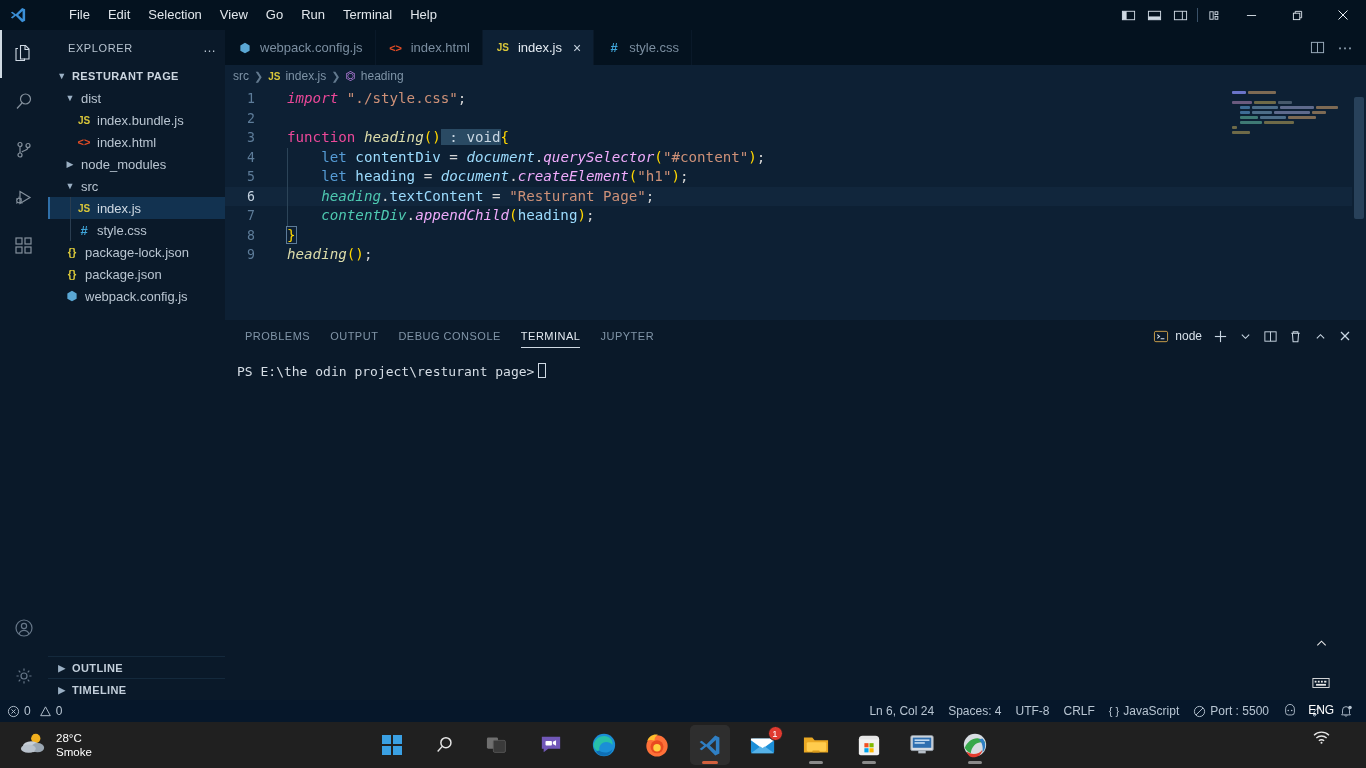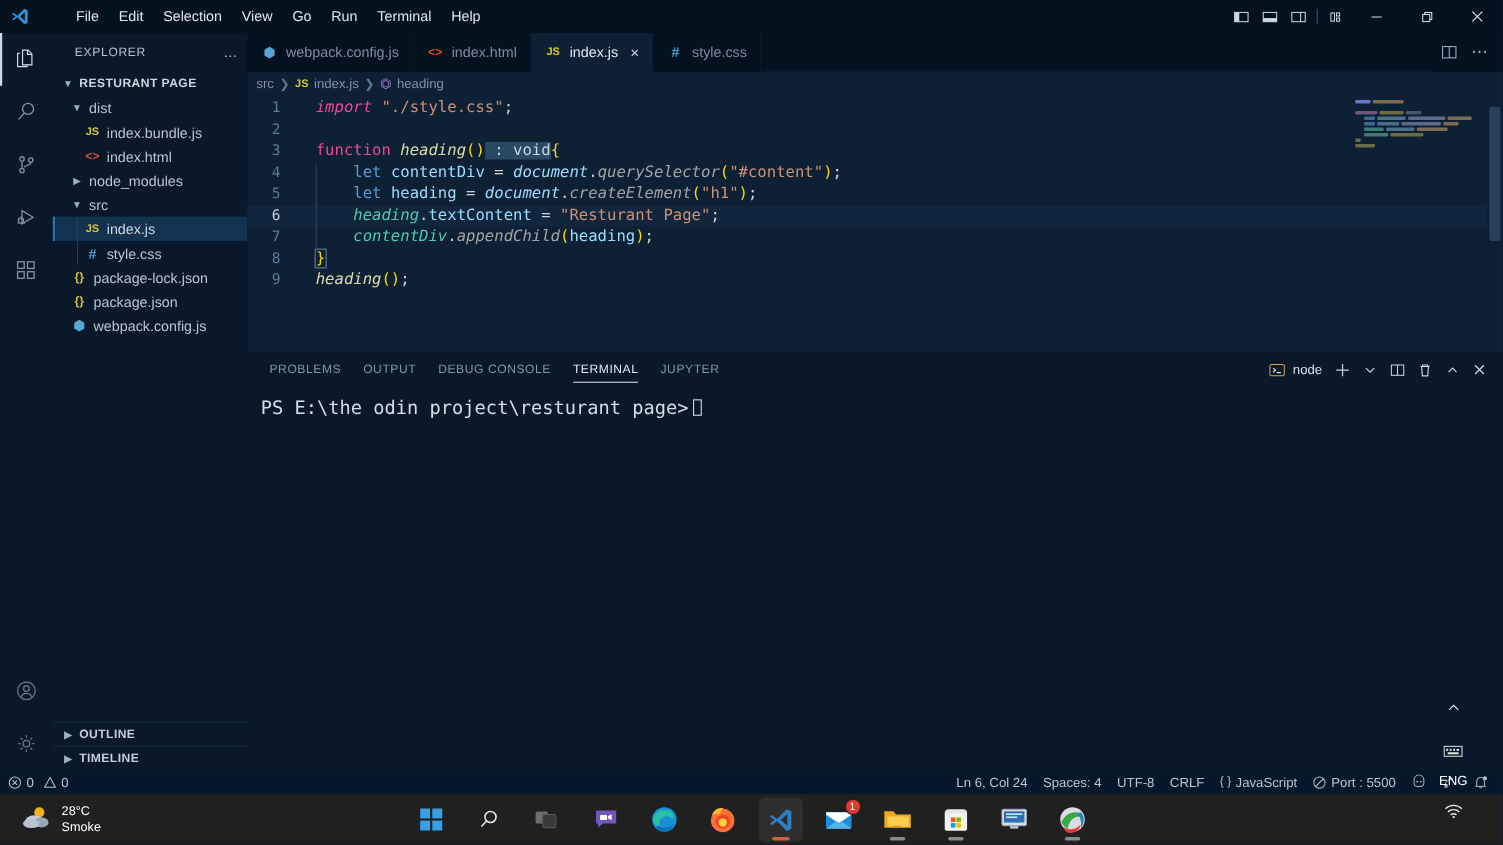--- a/index.html
+++ b/index.html
@@ -120,21 +120,21 @@
   }
   .cline.active .lnum { color: #c5d3e0; }
   .ctext { padding-left: 14px; }
   .ig { display: inline-block; width: 1px; height: 19.5px; background: #2c4458; vertical-align: middle; position: absolute; }
   .kw      { color: #ec4899; }
   .kw2     { color: #569cd6; }
   .fn      { color: #dcdcaa; font-style: italic; }
   .var     { color: #9cdcfe; }
   .varIt   { color: #4ec9b0; font-style: italic; }
   .obj     { color: #9cdcfe; font-style: italic; }
-  .meth    { color: #a3a3a3; font-style: italic; }
+  .meth    { color: #f0abfc; font-style: italic; }
   .str     { color: #ce9178; }
   .punct   { color: #d4d4d4; }
   .paren1  { color: #ffd700; }
   .op      { color: #d4d4d4; }
   .ghost   { background: #2a4a63; color: #c8d6e2; }
   .brace-hl{ outline: 1px solid #5d7c99; }
 
   .minimap {
     position: absolute; right: 14px; top: 0; width: 120px; height: 253px;
   }
@@ -152,21 +152,21 @@
   }
   .ptab.active { color: #e3eaf1; }
   .ptab.active::after {
     content:""; position: absolute; left: 10px; right: 10px; bottom: 4px; height: 1px; background: #cfd9e3;
   }
   .panel-actions { margin-left: auto; display: flex; align-items: center; gap: 3px; padding-right: 10px; color: #b6c4d2; }
   .shell-chip { display: flex; align-items: center; gap: 6px; font-size: 12px; color: #d7e0e9; padding-right: 4px; }
   .pa-btn { width: 22px; height: 26px; display: flex; align-items: center; justify-content: center; }
   .terminal {
     padding: 10px 0 0 12px; font-family: "DejaVu Sans Mono", "Liberation Mono", monospace;
-    font-size: 17px; color: #d6dee6; line-height: 19px;
+    font-size: 13px; color: #d6dee6; line-height: 19px;
   }
   .cursor-blk { display: inline-block; width: 8px; height: 15px; border: 1px solid #cfd9e3; vertical-align: -2px; margin-left: 4px; }
 
   
   .statusbar {
     position: absolute; left: 0; top: 700px; width: 1366px; height: 22px;
     background: #06172a; display: flex; align-items: center;
     font-size: 12px; color: #b8c5d2;
   }
   .sb-left { display: flex; align-items: center; }

